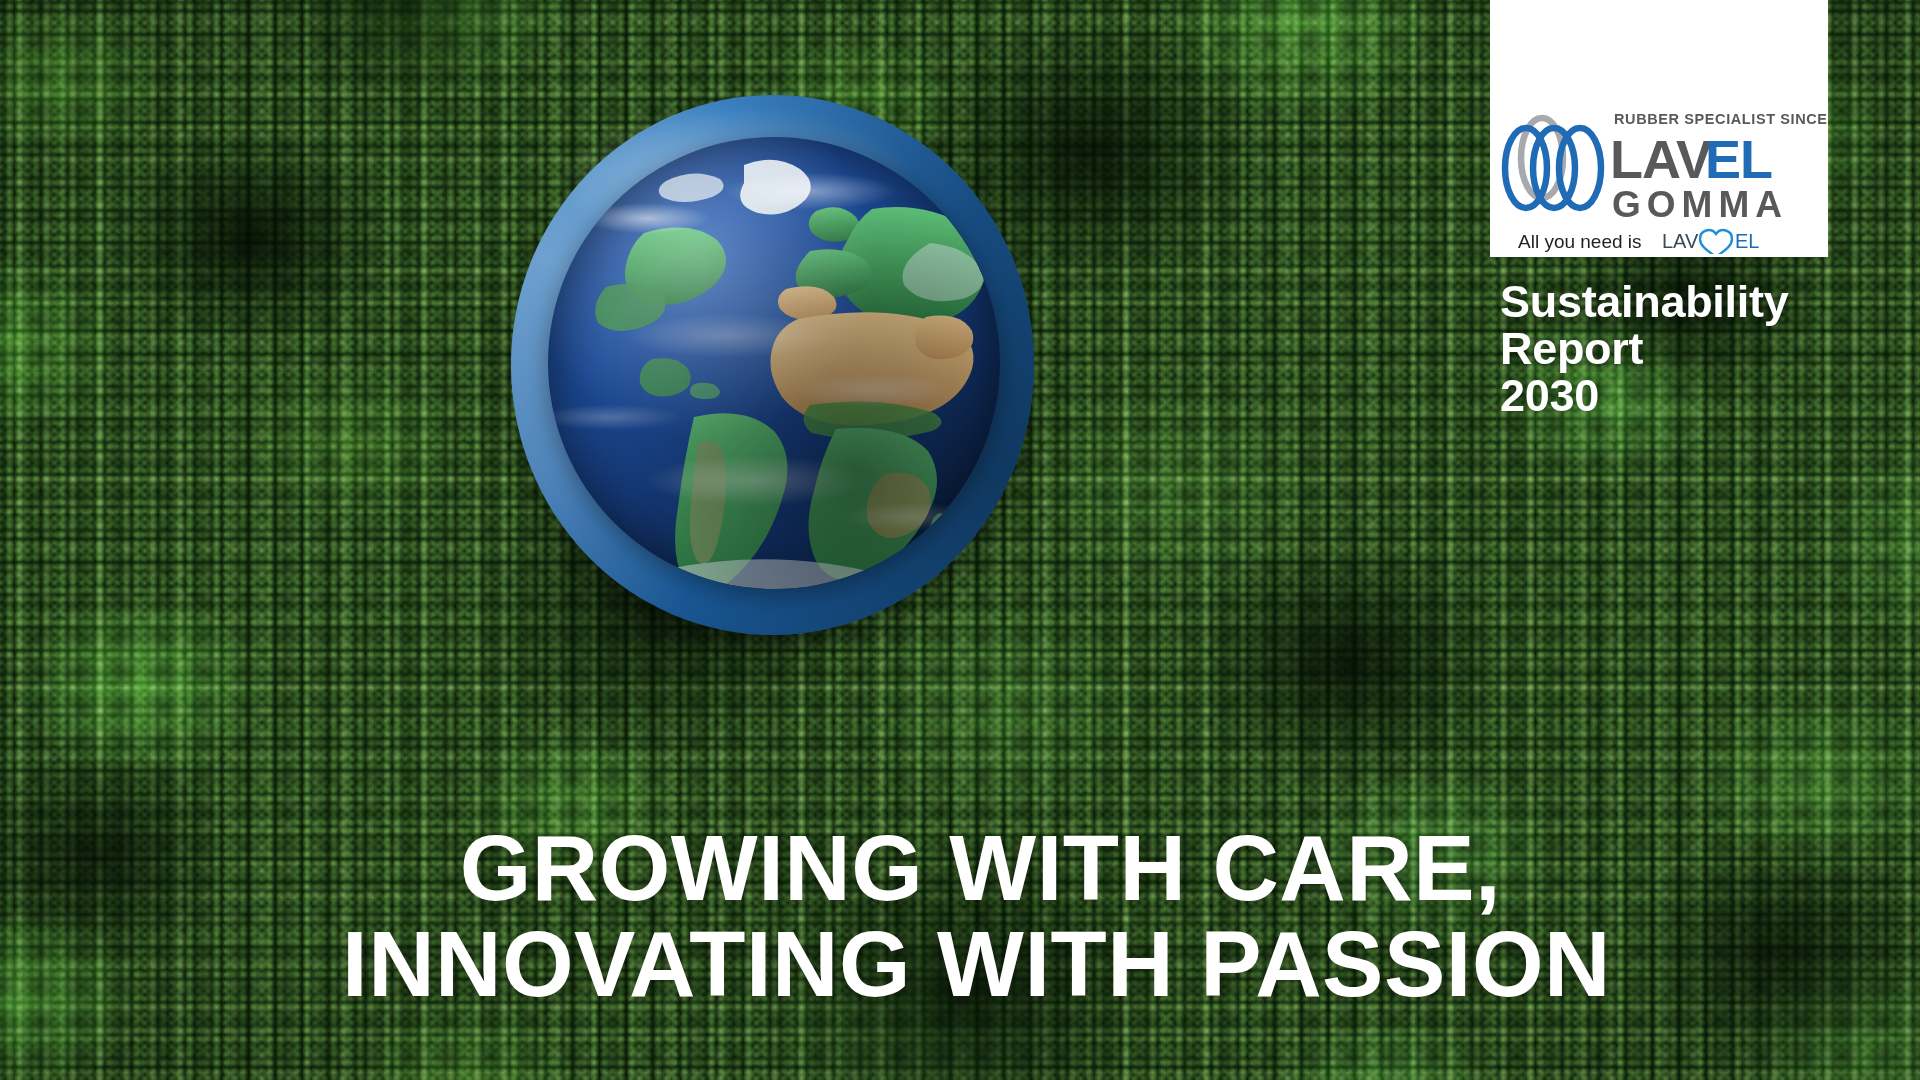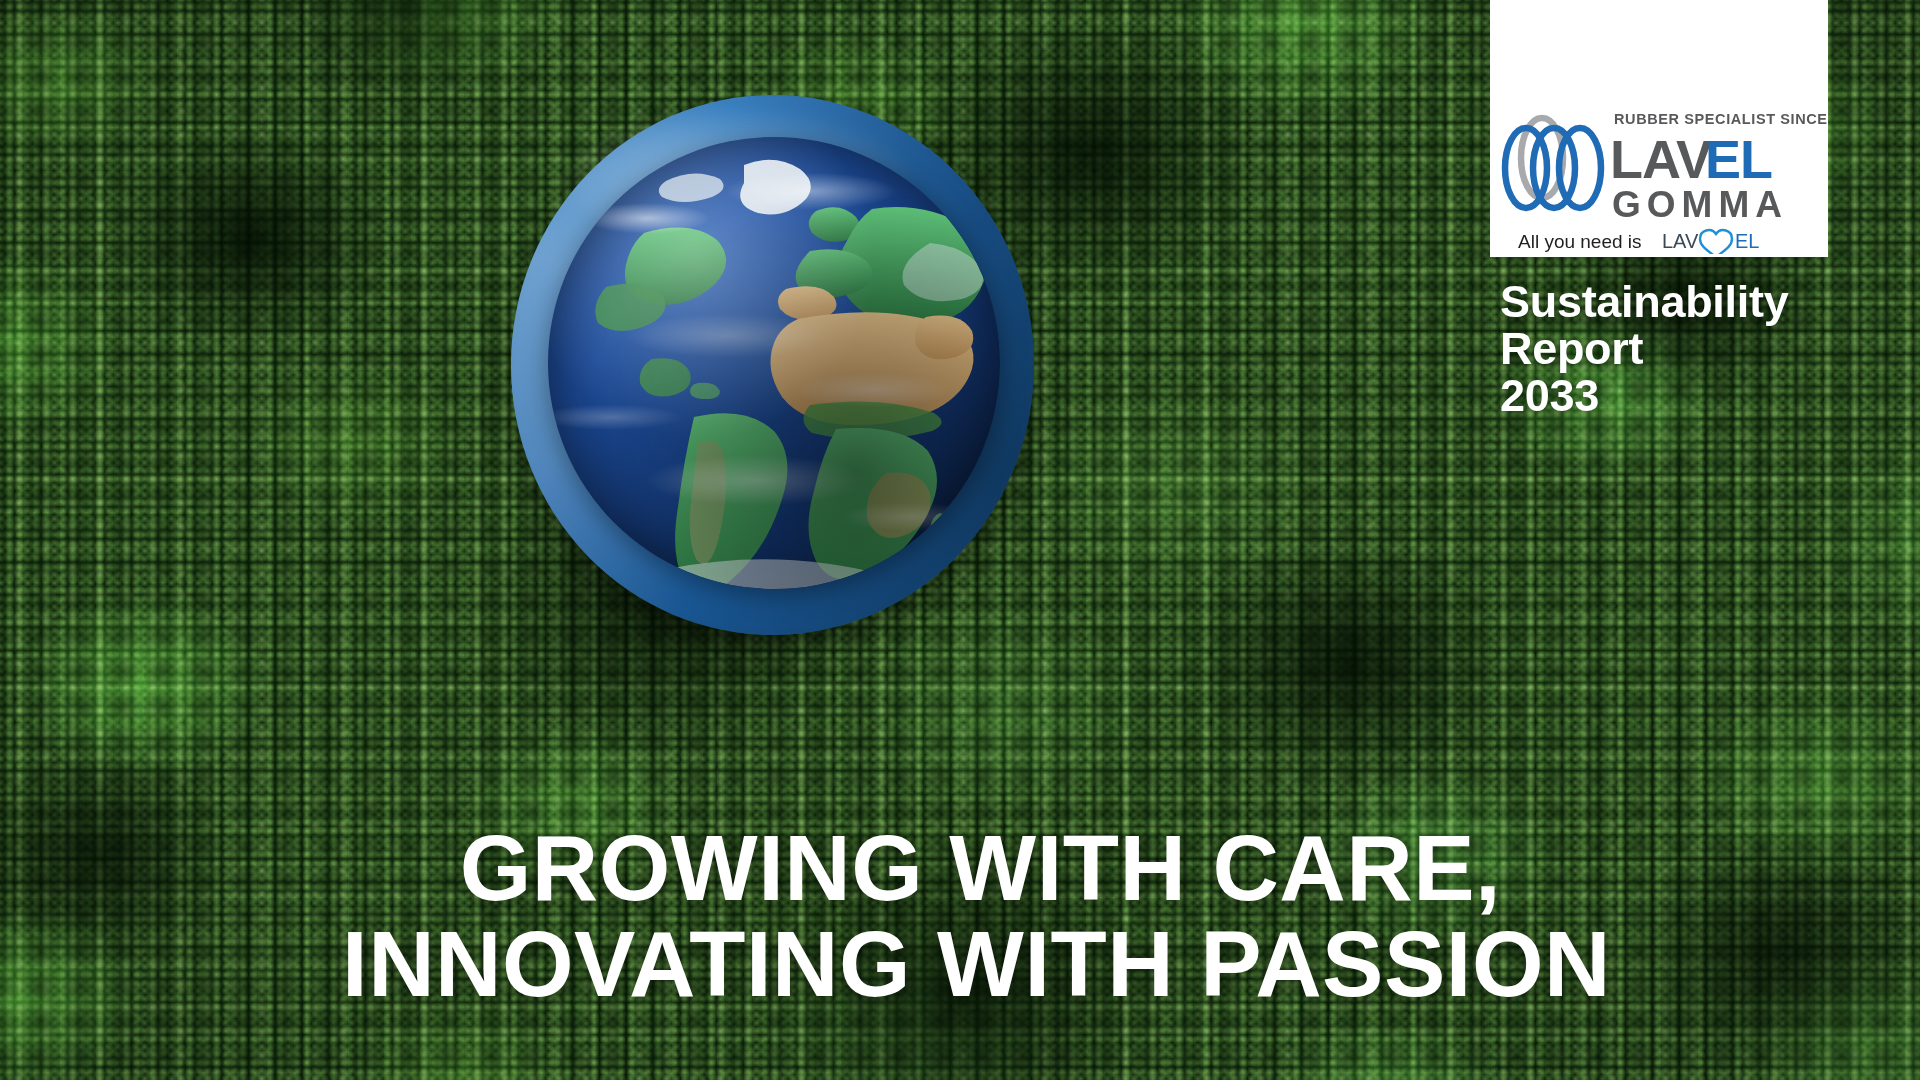--- a/index.html
+++ b/index.html
@@ -331,21 +331,21 @@
 
         <path d="M226 132 c-5 -7 -16 -4 -16 5 c0 8 10 13 16 18 c6 -5 16 -10 16 -18 c0 -9 -11 -12 -16 -5 z" fill="none" stroke="#1f8fd6" stroke-width="2.4"></path>
         <text id="t-tag-brandpost" x="245" y="146" font-family="Liberation Sans, sans-serif" font-size="20" fill="#1f6bb5">EL</text>
       </svg>
     </div>
   </div>
 
   <div class="cover-title">
     <span class="ln">Sustainability</span>
     <span class="ln">Report</span>
-    <span class="ln">2033</span>
+    <span class="ln">2030</span>
   </div>
 
   <div class="headline">
     <span class="hl hl-1">GROWING WITH CARE,</span>
     <span class="hl hl-2">INNOVATING WITH PASSION</span>
   </div>
 
 </div>
 
 </body></html>

